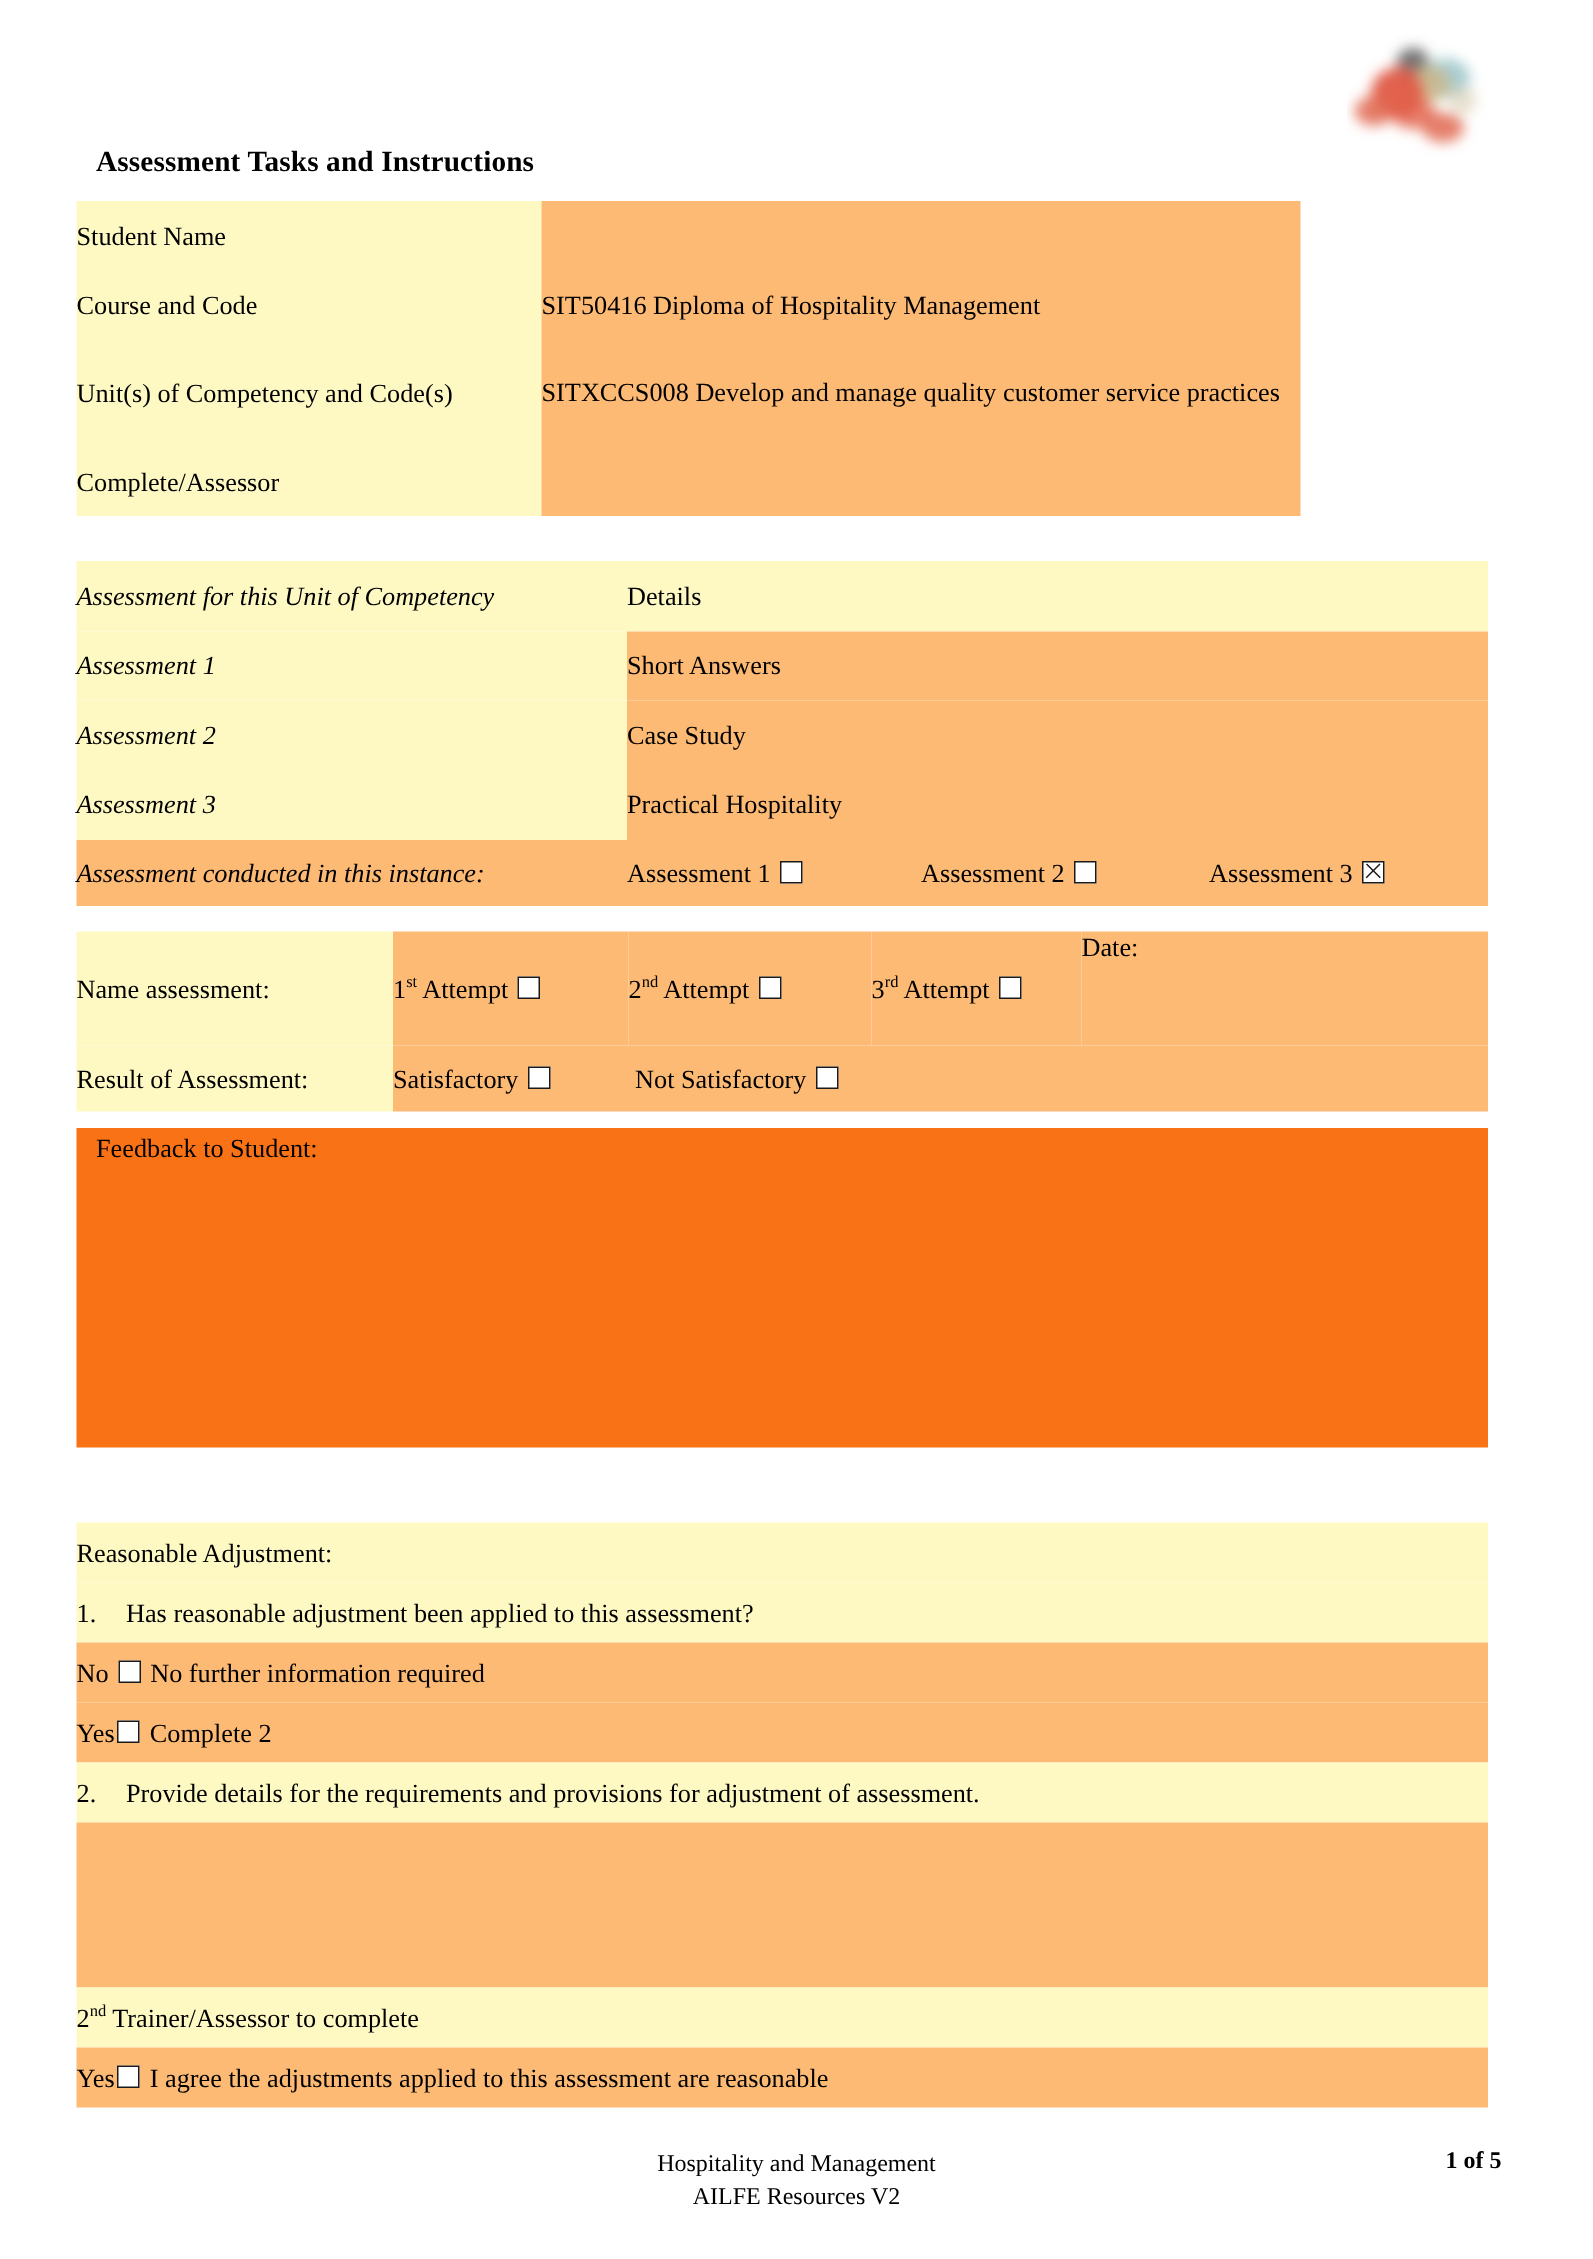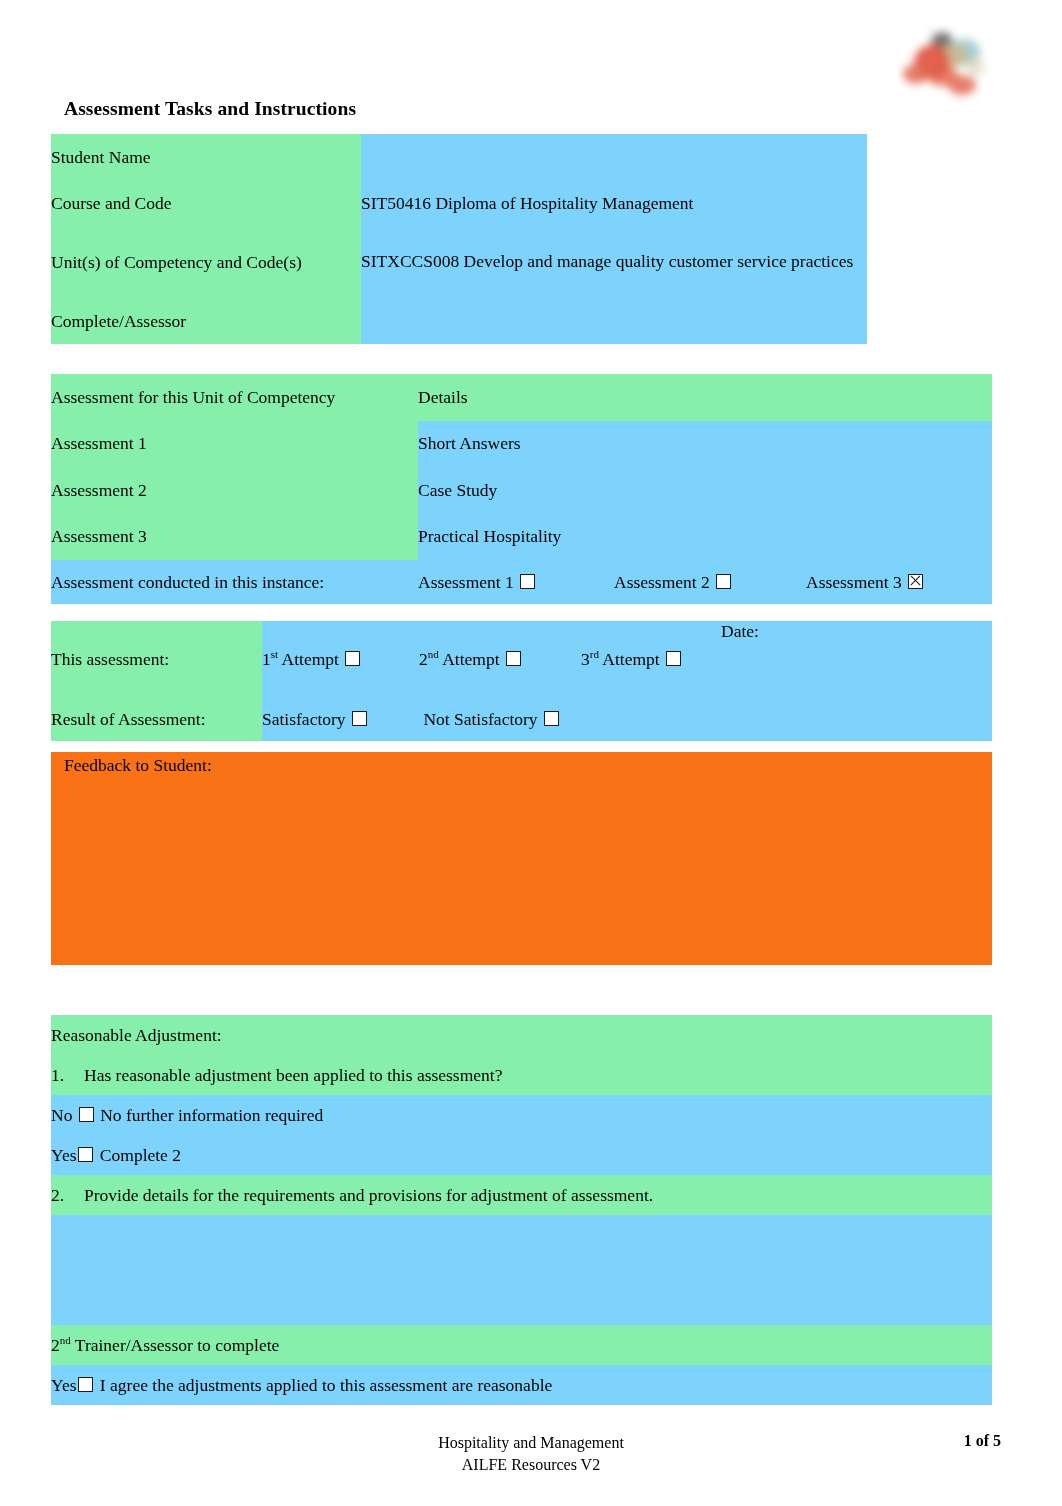--- a/index.html
+++ b/index.html
@@ -50,34 +50,34 @@
     table-layout: fixed;
     font-size: 17.5px;
   }
   .tbl td {
     padding: 0;
     vertical-align: middle;
     border: 0;
   }
   .cell-pad { padding: 0 0 0 13px; }
 
-  .gray  { background: #86efac; }
-  .white { background: #7dd3fc; }
+  .gray  { background: #fef9c3; }
+  .white { background: #fdba74; }
 
   
   #t-details { left: 51px; top: 134px; width: 816px; }
   #t-details td { height: 46px; }
   #t-details .lbl { width: 310px; }
   #t-details .val { width: 506px; }
   .two-line { line-height: 1.45; }
 
   
   #t-assess { left: 51px; top: 374px; width: 941px; }
   #t-assess td { height: 46.5px; }
-  #t-assess .c1 { width: 367px; }
+  #t-assess .c1 { width: 367px; font-style: italic; }
   #t-assess .c2 { width: 574px; }
 
   .inst-row td { height: 44px !important; }
   .inst-opts {
     display: flex;
     align-items: center;
   }
   .inst-opts > span { display: inline-block; }
   .opt-1 { width: 196px; }
   .opt-2 { width: 192px; }
@@ -247,21 +247,21 @@
           <span><span>Assessment 3</span> <span class="cb checked"></span></span>
         </span>
       </td>
     </tr>
   </tbody>
     </table>
 
   <table class="tbl" id="t-result">
     <tbody>
         <tr class="r1">
-      <td class="w-lbl gray cell-pad">This assessment:</td>
+      <td class="w-lbl gray cell-pad">Name assessment:</td>
       <td class="w-at1 white cell-pad nowrap">
         <span>1</span><sup>st</sup>
         <span>Attempt</span>
         <span class="cb"></span>
       </td>
       <td class="w-at2 white cell-pad nowrap">
         <span>2</span><sup>nd</sup>
         <span>Attempt</span>
         <span class="cb"></span>
       </td>

